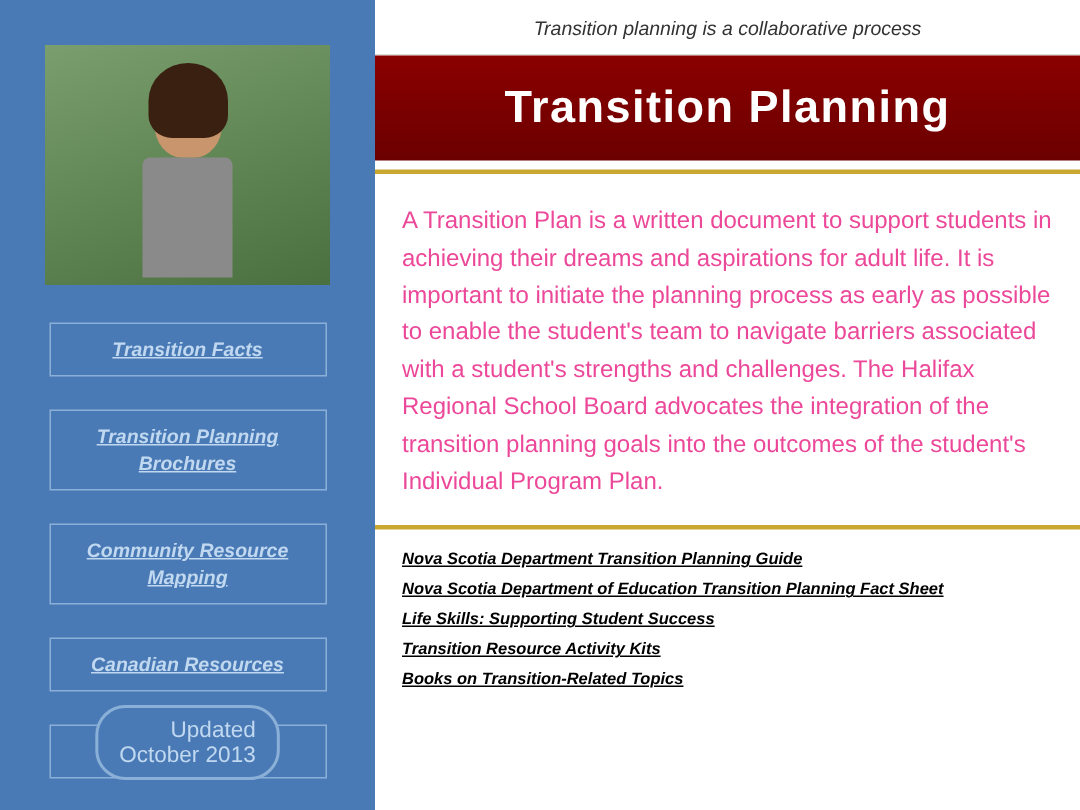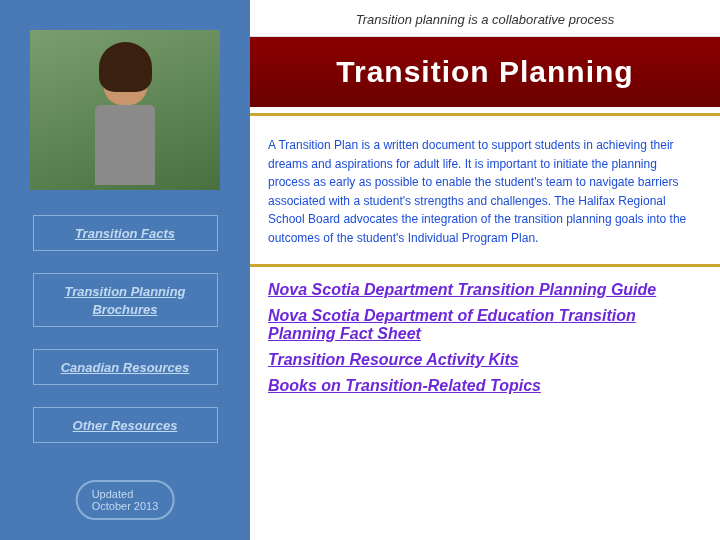--- a/index.html
+++ b/index.html
@@ -107,23 +107,23 @@
 
     .updated-badge {
       position: absolute;
       bottom: 20px;
       left: 50%;
       transform: translateX(-50%);
       background: #4a7ab5;
       border: 2px solid #8ab0d8;
       border-radius: 20px;
       padding: 6px 14px;
-      text-align: left;
+      text-align: right;
       color: #c0d8f0;
-      font-size: 11px;
+      font-size: 15px;
       white-space: nowrap;
     }
 
     
     .main-content {
       flex: 1;
       display: flex;
       flex-direction: column;
       background: #fff;
     }
@@ -153,35 +153,35 @@
       font-weight: bold;
       letter-spacing: 1px;
     }
 
     .description-area {
       padding: 14px 18px 10px;
       background: #fff;
     }
 
     .description-text {
-      font-size: 12px;
-      color: #1d4ed8;
+      font-size: 16px;
+      color: #ec4899;
       line-height: 1.55;
     }
 
     .links-area {
       padding: 8px 18px 10px;
       background: #fff;
       flex: 1;
     }
 
     .resource-link {
       display: block;
-      color: #6d28d9;
-      font-size: 16px;
+      color: #000000;
+      font-size: 11px;
       font-style: italic;
       font-weight: bold;
       text-decoration: underline;
       margin-bottom: 8px;
       cursor: pointer;
     }
 
     .gold-divider {
       width: 100%;
       height: 3px;
@@ -207,20 +207,23 @@
     </div>
 
     <div class="nav-items">
       <div class="nav-item">
         <a>Transition Facts</a>
       </div>
       <div class="nav-item">
         <a>Transition Planning Brochures</a>
       </div>
       <div class="nav-item">
+        <a>Community Resource Mapping</a>
+      </div>
+      <div class="nav-item">
         <a>Canadian Resources</a>
       </div>
       <div class="nav-item">
         <a>Other Resources</a>
       </div>
     </div>
 
     <div class="updated-badge">
       <span>Updated</span><br>
       <span>October 2013</span>
@@ -242,18 +245,19 @@
 
     <div class="description-area">
       <p class="description-text">A Transition Plan is a written document to support students in achieving their dreams and aspirations for adult life.  It is important to initiate the planning process as early as possible to enable the student's team to navigate barriers associated with a student's strengths and challenges. The Halifax Regional School Board advocates the integration of the transition planning goals into the outcomes of the student's Individual Program Plan.</p>
     </div>
 
     <div class="gold-divider"></div>
 
     <div class="links-area">
       <a class="resource-link">Nova Scotia Department Transition Planning Guide</a>
       <a class="resource-link">Nova Scotia Department of Education Transition Planning Fact Sheet</a>
+      <a class="resource-link">Life Skills: Supporting Student Success</a>
       <a class="resource-link">Transition Resource Activity Kits</a>
       <a class="resource-link">Books on Transition-Related Topics</a>
     </div>
 
   </div>
 </div>
 
 </body></html>

